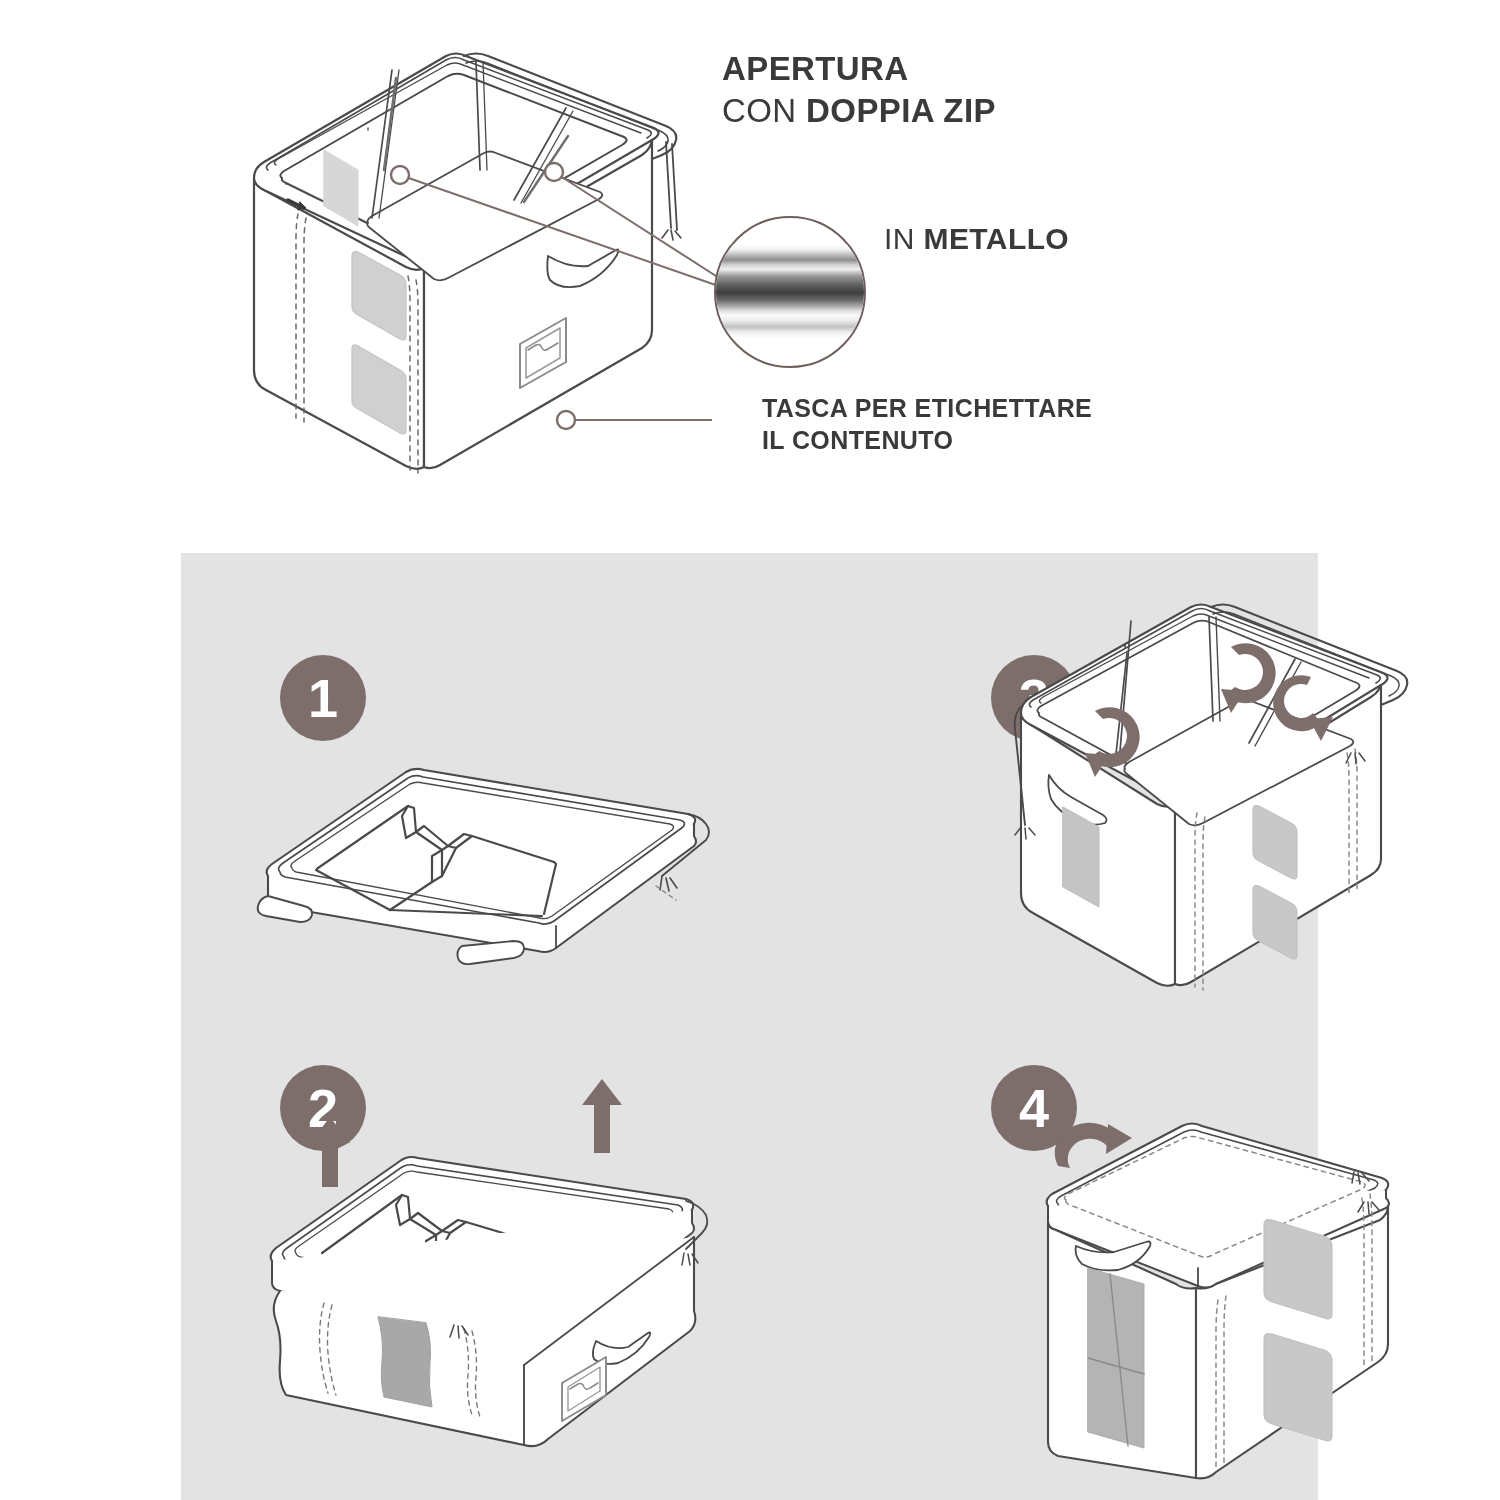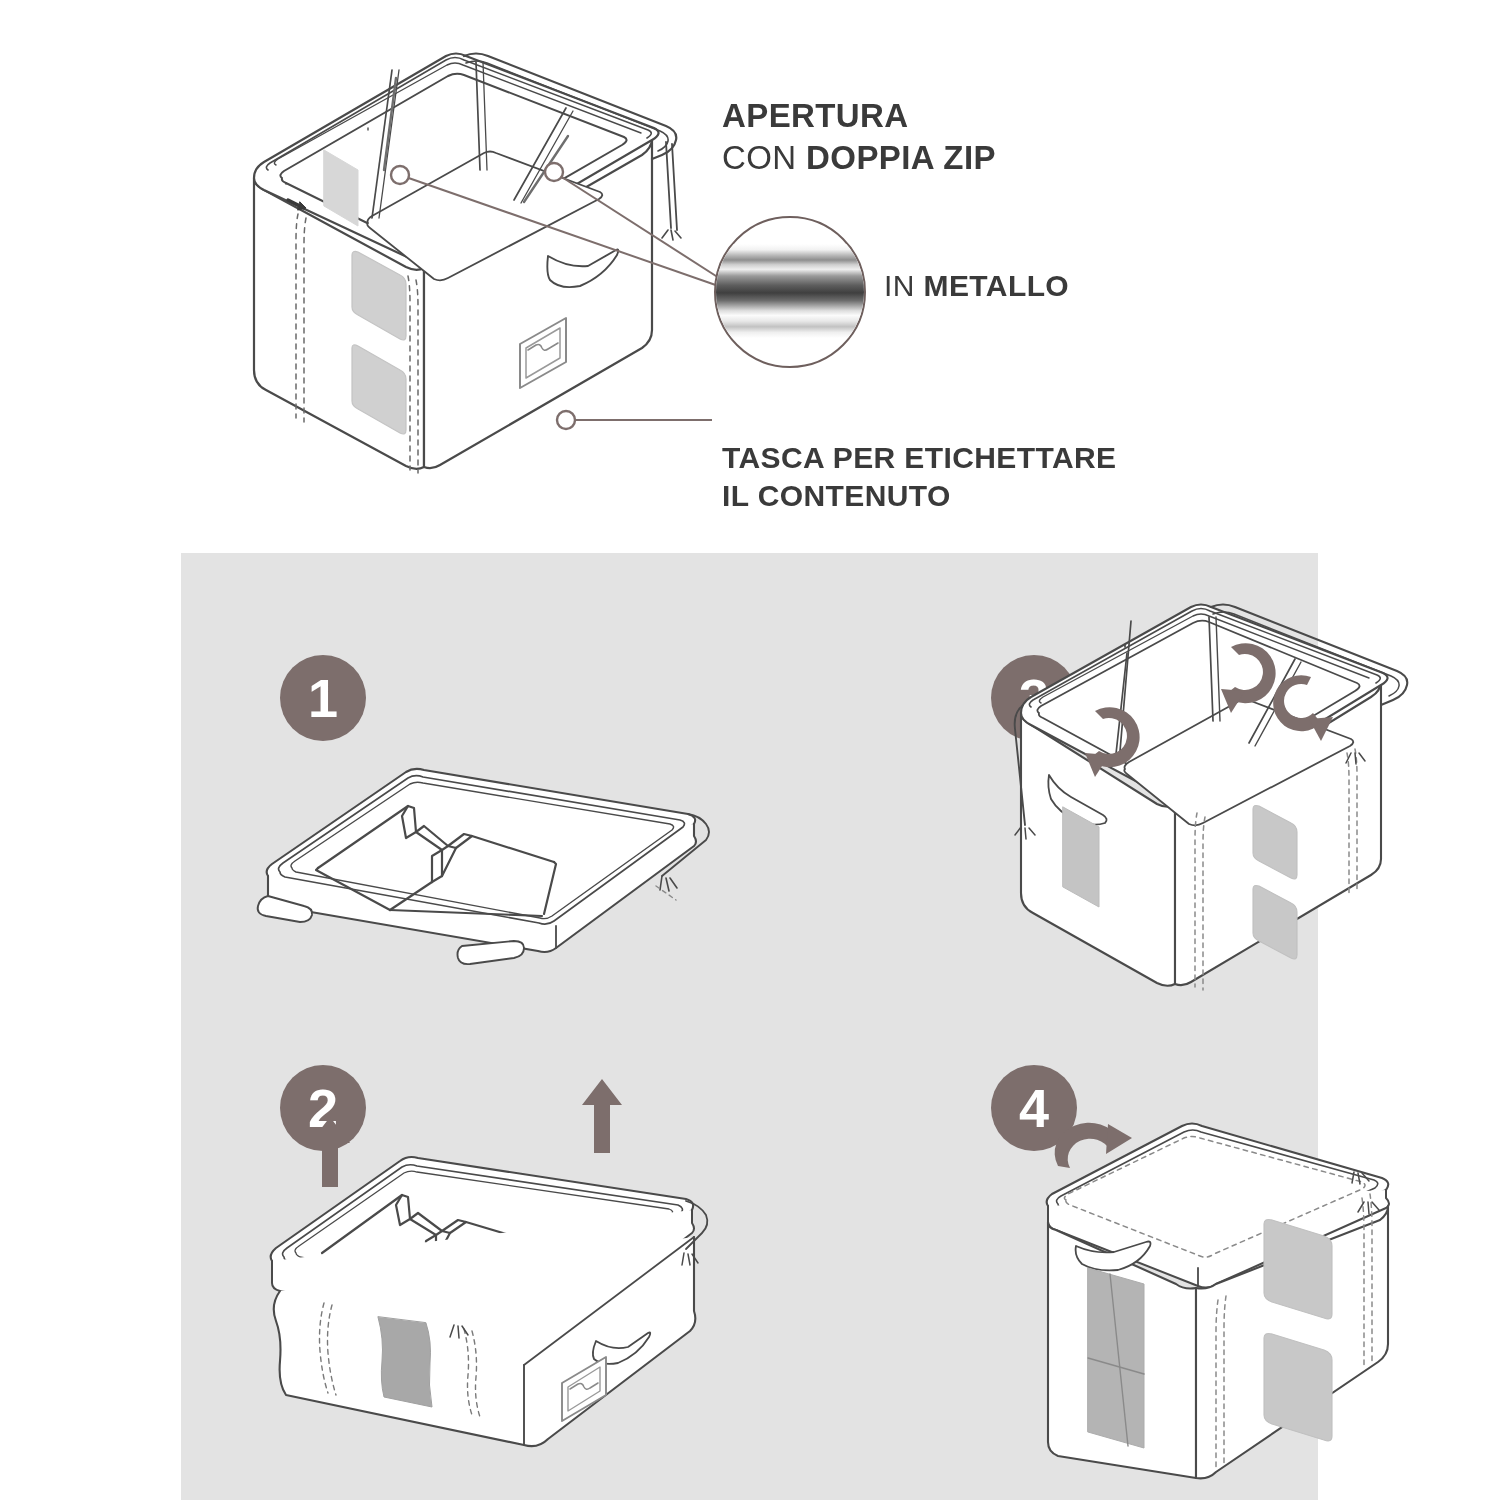--- a/index.html
+++ b/index.html
@@ -34,40 +34,39 @@
     height: 490px;
   }
 
   
   .callout {
     position: absolute;
     line-height: 1.28;
     letter-spacing: 0.4px;
     text-transform: uppercase;
     white-space: nowrap;
-    margin-top: 47px;
   }
   .callout .ln { display: block; }
   .callout .b { font-weight: bold; }
   .callout .l { font-weight: 400; }
 
   #callout-zip {
     left: 722px;
     top: 48px;
     font-size: 33px;
   }
   #callout-metal {
     left: 884px;
     top: 220px;
     font-size: 30px;
   }
   #callout-pocket {
-    left: 722px;
+    left: 762px;
     top: 392px;
-    font-size: 30px;
+    font-size: 25px;
   }
 
   
   #metal-circle {
     position: absolute;
     left: 714px;
     top: 216px;
     width: 148px;
     height: 148px;
     border-radius: 50%;

